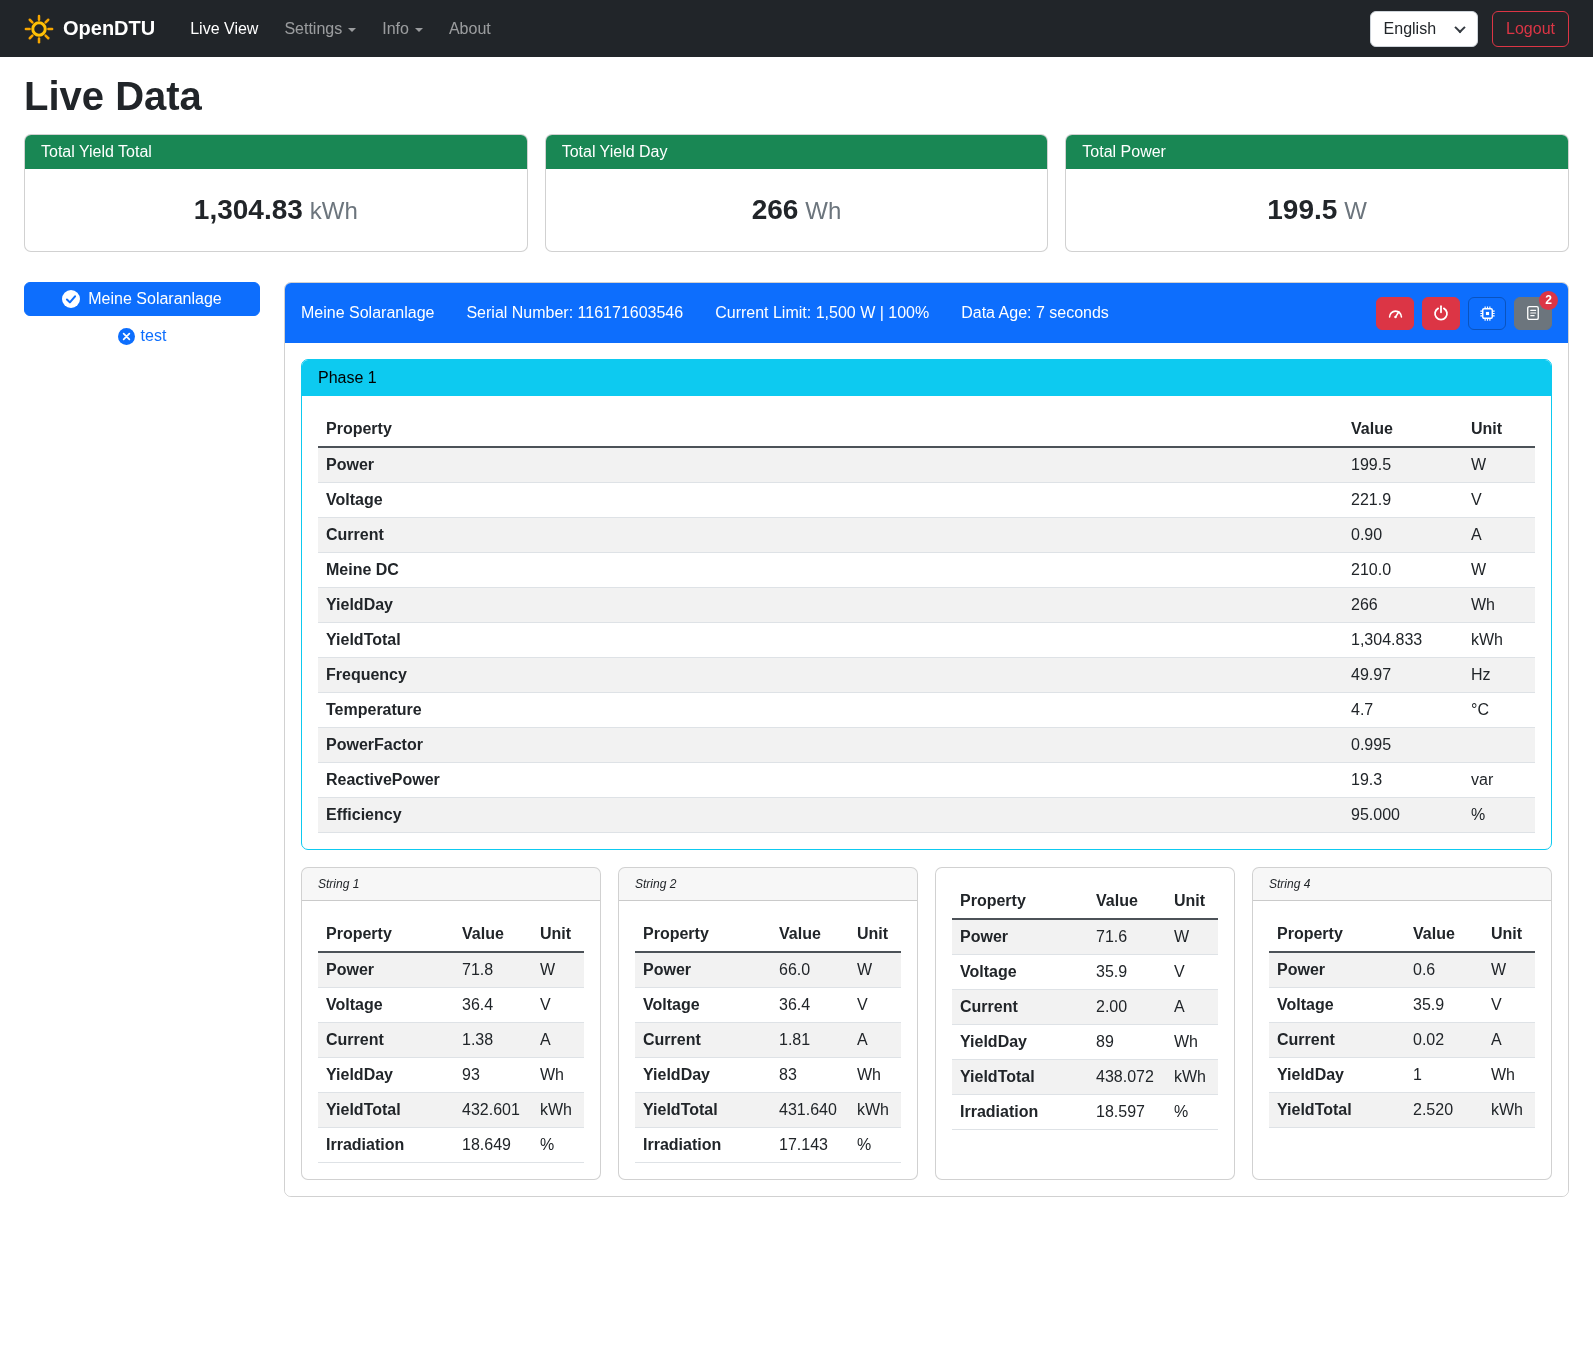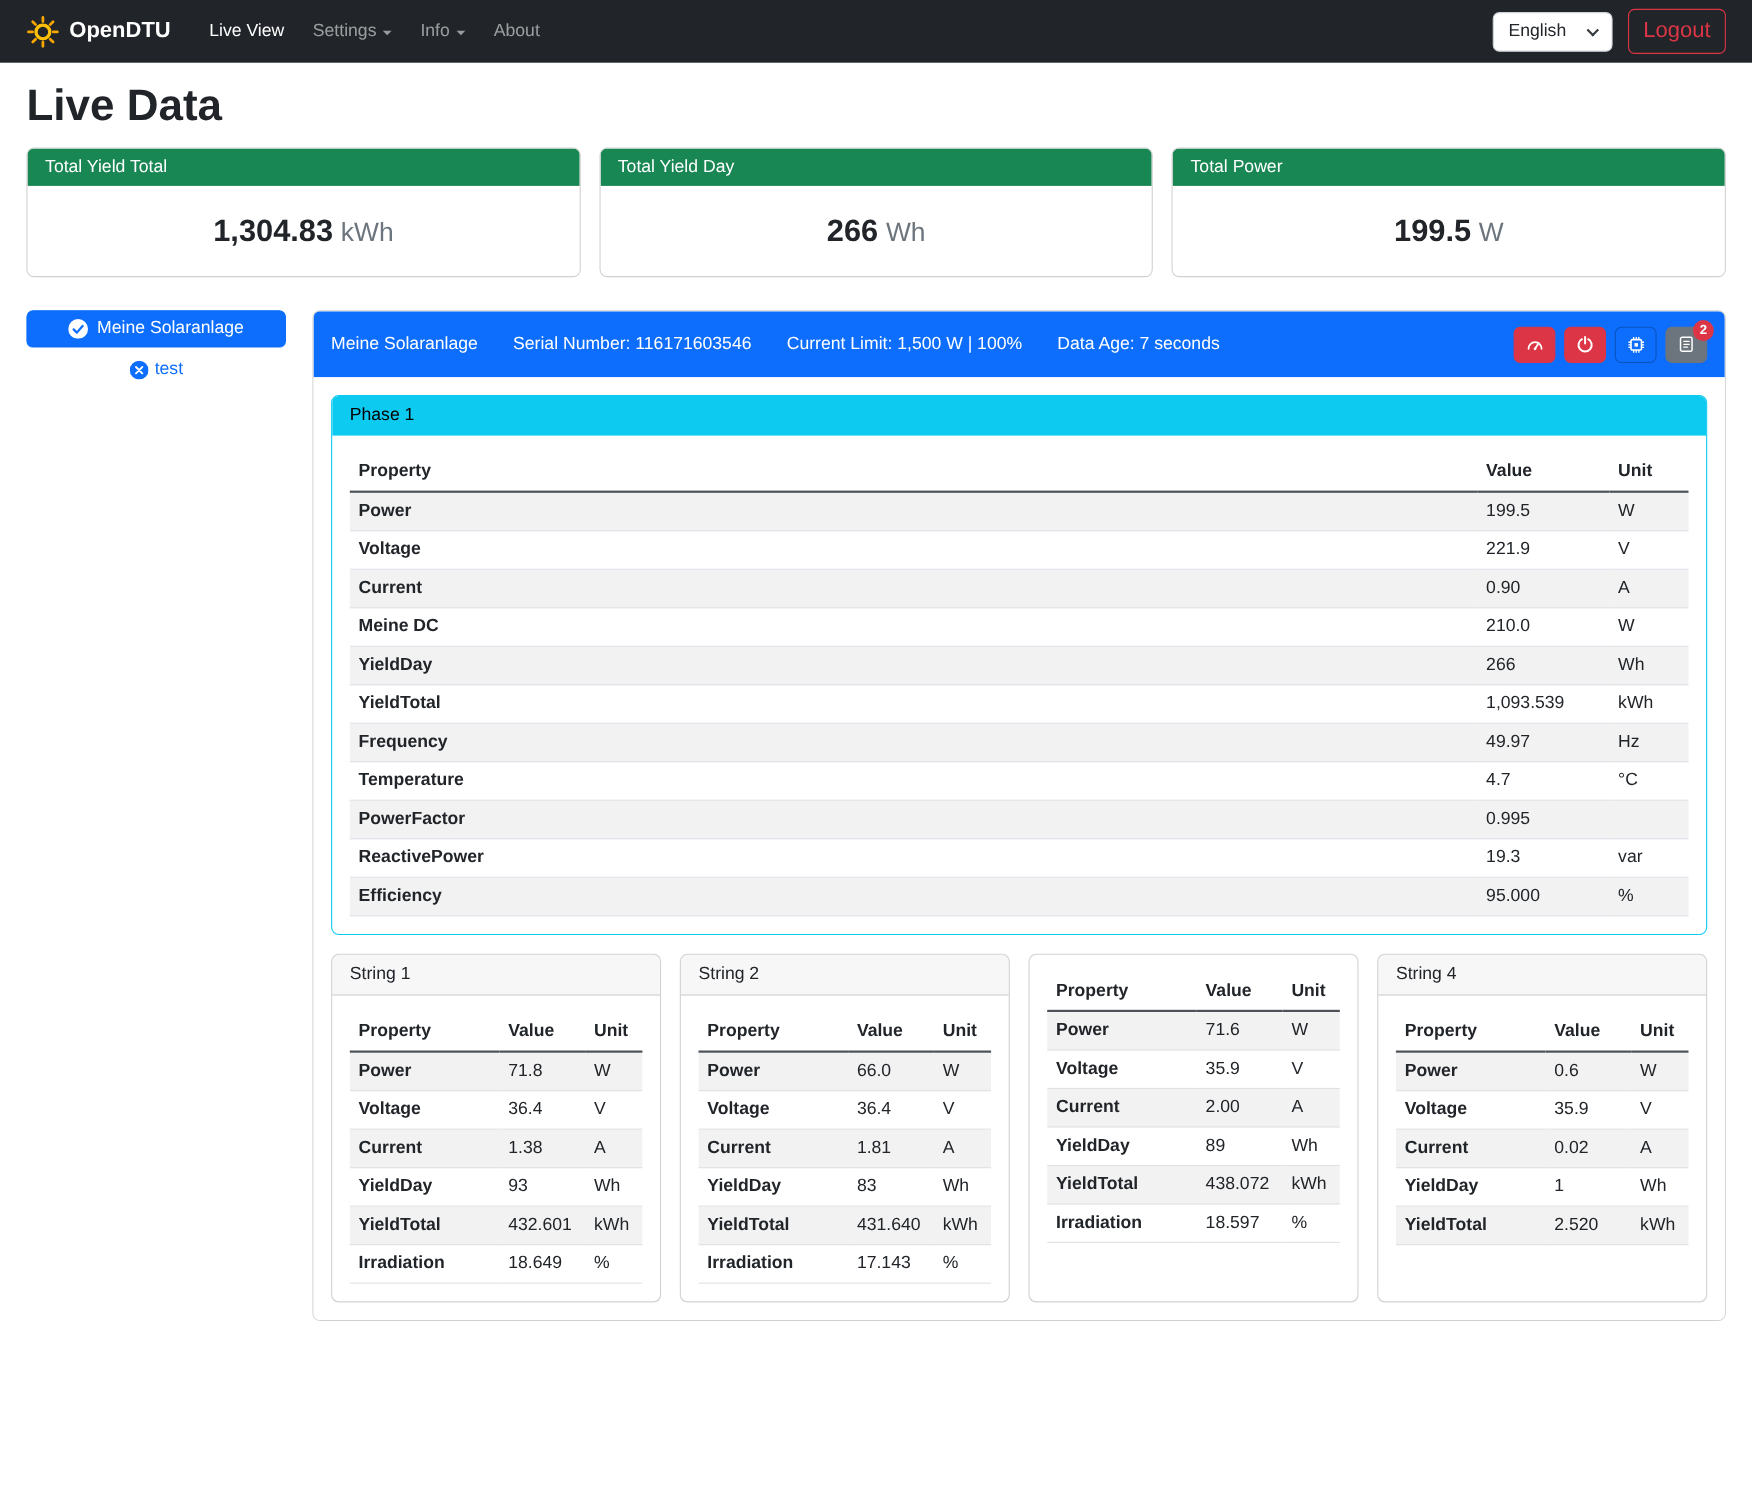--- a/index.html
+++ b/index.html
@@ -10,21 +10,21 @@
   }
   
   .navbar { background: #212529; height: 57px; display: flex; align-items: center; padding: 0 24px; }
   .brand { display: flex; align-items: center; gap: 9px; color: #fff; font-size: 20px; font-weight: 700; margin-right: 22px; cursor: pointer; }
   .nav-link { color: rgba(255,255,255,.55); font-size: 16px; padding: 8px 13px; cursor: pointer; display: flex; align-items: center; gap: 6px; text-decoration: none; }
   .nav-link.active { color: #fff; }
   .caret { border-top: 4px solid currentColor; border-left: 4px solid transparent; border-right: 4px solid transparent; display: inline-block; margin-top: 3px; }
   .nav-right { margin-left: auto; display: flex; gap: 14px; align-items: center; }
   .lang-select { background: #fff; color: #212529; border: 1px solid #ced4da; border-radius: 6px; padding: 8px 13px; font-size: 16px; display: flex; align-items: center; gap: 20px; cursor: pointer; }
   .select-caret { width: 8px; height: 8px; border-right: 2px solid #343a40; border-bottom: 2px solid #343a40; transform: rotate(45deg) translate(-1px,-1px); }
-  .logout-btn { background: transparent; border: 1px solid #dc3545; color: #dc3545; border-radius: 6px; padding: 8px 13px; font-size: 20px; cursor: pointer; font-family: inherit; }
+  .logout-btn { background: transparent; border: 1px solid #dc3545; color: #dc3545; border-radius: 6px; padding: 8px 13px; font-size: 16px; cursor: pointer; font-family: inherit; }
   
   .container { padding: 0 24px 30px; }
   .page-title { font-size: 40px; font-weight: 600; margin: 17px 0 15px; color: #212529; }
   
   .summary-row { display: grid; grid-template-columns: repeat(3, 1fr); gap: 17px; }
   .card { background: #fff; border: 1px solid rgba(0,0,0,.18); border-radius: 7px; }
   .summary-card { overflow: hidden; }
   .summary-header { background: #198754; color: #fff; padding: 8px 16px; font-size: 16px; }
   .summary-body { padding: 25px 16px; text-align: center; }
   .summary-value { font-size: 28px; font-weight: 700; color: #212529; }
@@ -55,21 +55,21 @@
   .data-table tbody tr:nth-child(odd) { background: rgba(0,0,0,.05); }
   .data-table td.prop { font-weight: 700; }
   .val-col { text-align: right; }
   .phase-table .val-cell { width: 120px; }
   .phase-table .unit-cell { width: 72px; }
   .string-table .val-cell { width: 78px; }
   .string-table .unit-cell { width: 52px; }
   
   .strings-row { display: grid; grid-template-columns: repeat(4, 1fr); gap: 17px; }
   .string-card { display: flex; flex-direction: column; overflow: hidden; }
-  .string-header { background: rgba(0,0,0,.03); border-bottom: 1px solid rgba(0,0,0,.18); padding: 9px 16px; font-size: 16px; }
+  .string-header { background: rgba(0,0,0,.03); border-bottom: 1px solid rgba(0,0,0,.18); padding: 9px 16px; font-size: 12px; font-style: italic; }
   .string-body { padding: 16px; }
 </style>
 </head>
 <body>
 
 <nav class="navbar">
   <div class="brand">
     <span style="display:flex;">
       <svg width="30" height="30" viewBox="0 0 24 24">
         <g stroke="#f7a600" stroke-width="2" stroke-linecap="round">
@@ -255,21 +255,21 @@
                   </tr>
 
                   <tr>
                     <td class="prop">YieldDay</td>
                     <td class="val-col val-cell">266</td>
                     <td class="unit-cell">Wh</td>
                   </tr>
 
                   <tr>
                     <td class="prop">YieldTotal</td>
-                    <td class="val-col val-cell">1,093.539</td>
+                    <td class="val-col val-cell">1,304.833</td>
                     <td class="unit-cell">kWh</td>
                   </tr>
 
                   <tr>
                     <td class="prop">Frequency</td>
                     <td class="val-col val-cell">49.97</td>
                     <td class="unit-cell">Hz</td>
                   </tr>
 
                   <tr>

